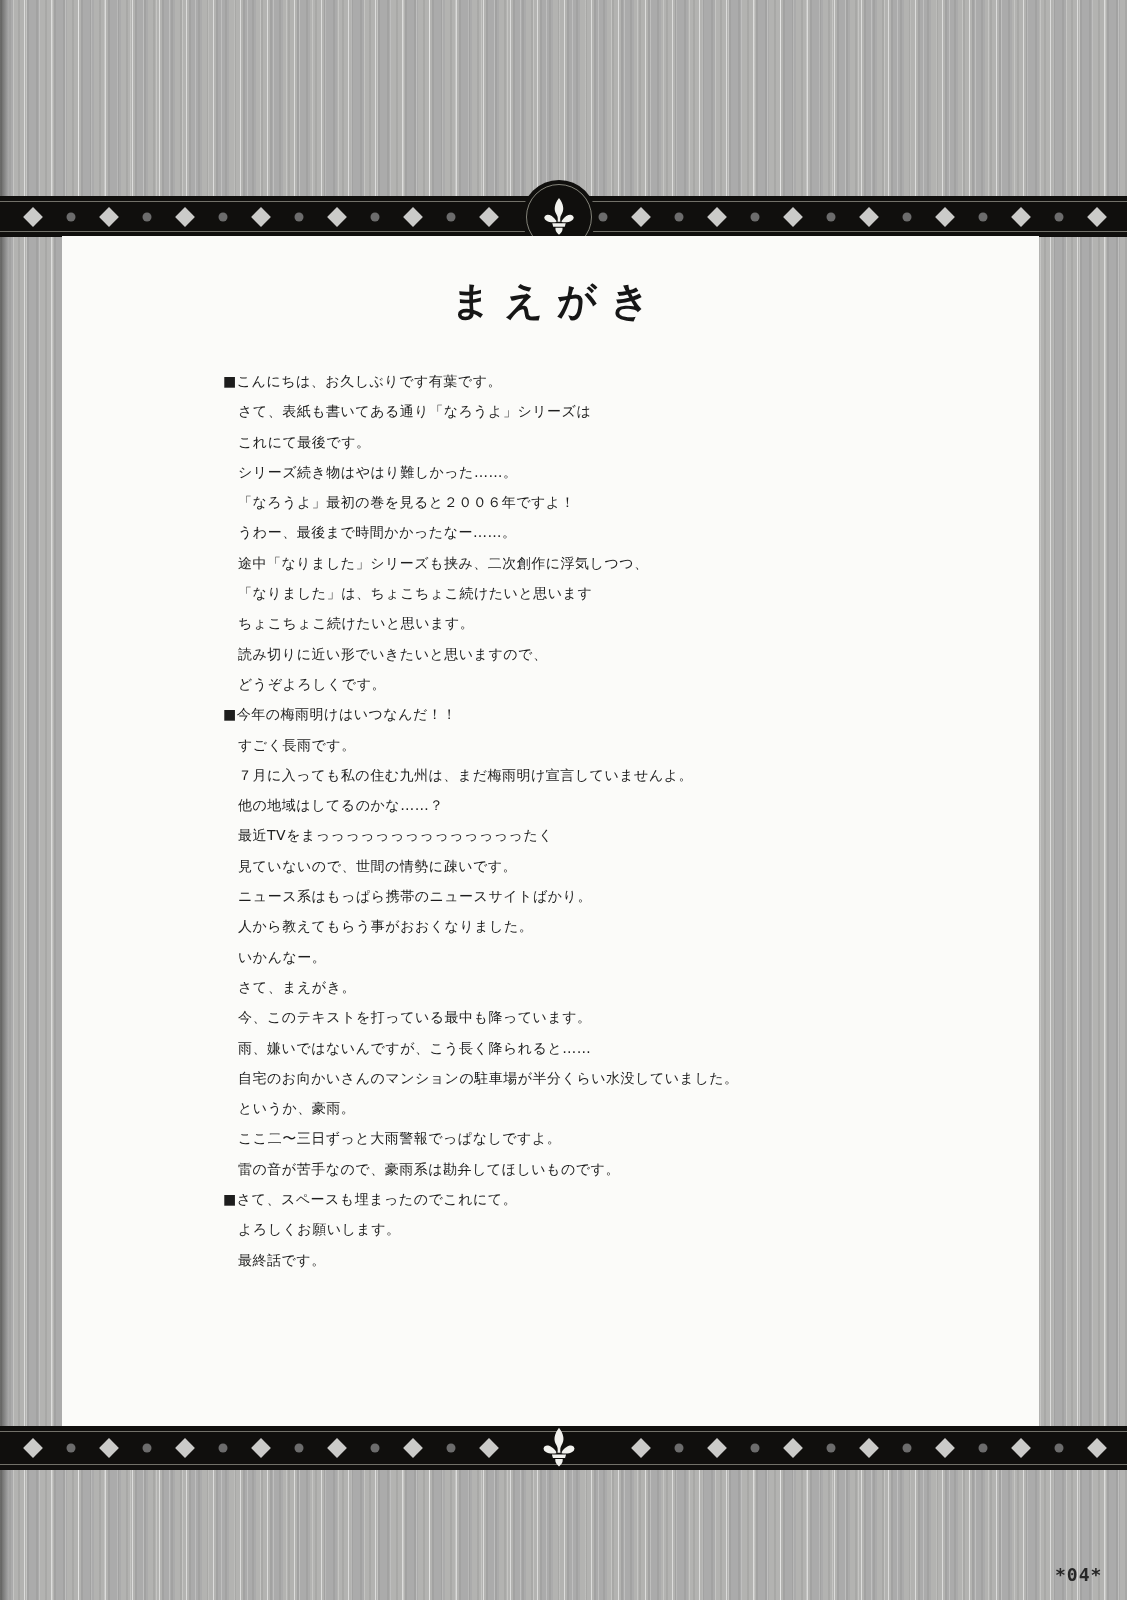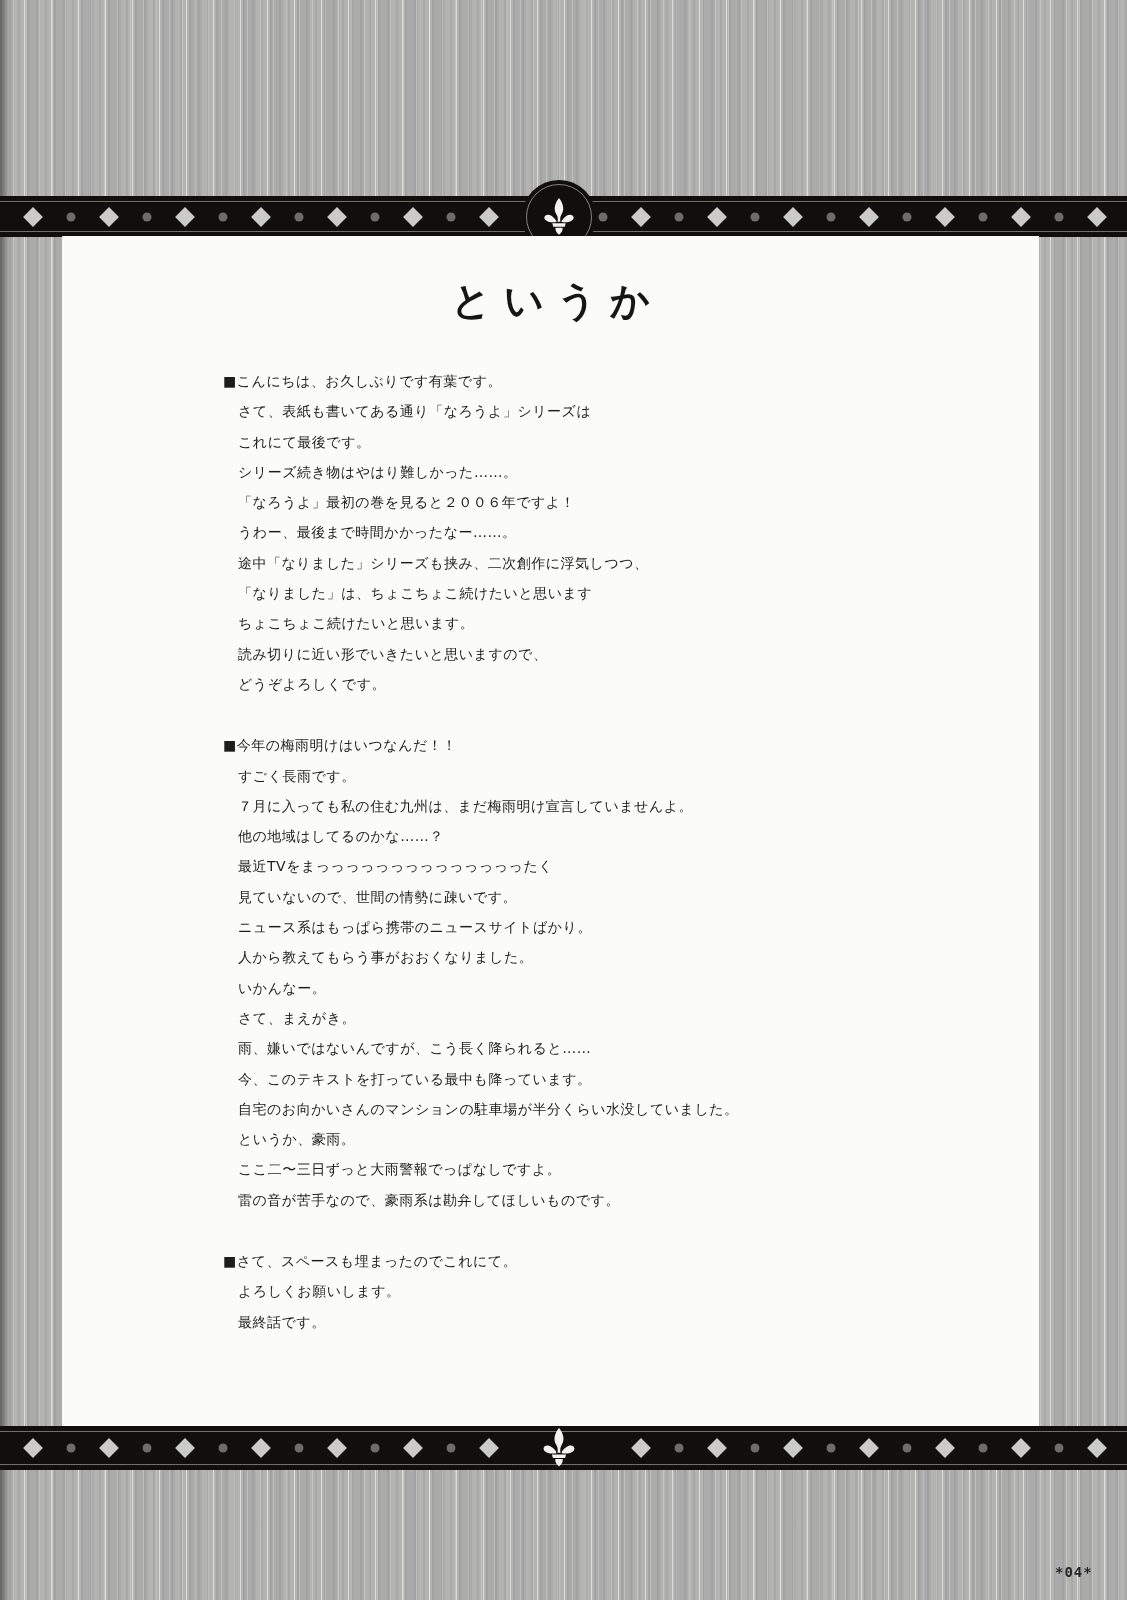--- a/index.html
+++ b/index.html
@@ -59,31 +59,31 @@
     position: absolute; top: 44px; left: 0; width: 100%; text-align: center;
     font-size: 39px; font-weight: bold; color: #161616;
     letter-spacing: 13px; text-indent: 13px; line-height: 1.1;
   }
   .body-text {
     position: absolute; left: 161px; top: 130px; right: 16px;
     color: var(--text, #1d1d1d);
     font-size: 14px; line-height: 30.3px;
     letter-spacing: 0.5px;
   }
-  .para + .para { margin-top: 31px; }
+  .para + .para { }
   .line { white-space: nowrap; }
   .line.cont { padding-left: 15px; }
   .fleur-bottom {
     position: absolute; left: 559px; top: 1447px;
     transform: translate(-50%,-50%);
   }
   .page-number {
     position: absolute; left: 1055px; top: 1564px;
     font-family: "DejaVu Sans Mono", monospace;
-    font-size: 14px; font-weight: bold; color: #262626; letter-spacing: 1px;
+    font-size: 18px; font-weight: bold; color: #262626; letter-spacing: 1px;
   }
 </style>
 </head>
 <body>
 
 <div class="left-edge"></div>
 
 <div class="band band-top">
   <div class="band-inner"></div>
 <span class="diamond" style="left: 33px;"></span>
@@ -124,21 +124,21 @@
       <path d="M20 1 C26 9 27 16 23 22 C21.4 24.6 21.3 27.6 21.8 31 L18.2 31 C18.7 27.6 18.6 24.6 17 22 C13 16 14 9 20 1 Z"></path>
       <path d="M16.6 29.6 C10 20.5 2.5 20.8 1.6 25.4 C0.8 29.8 8 32.8 16.8 31.4 Z"></path>
       <path d="M23.4 29.6 C30 20.5 37.5 20.8 38.4 25.4 C39.2 29.8 32 32.8 23.2 31.4 Z"></path>
       <path d="M11.5 33 L28.5 33 L27.3 37.2 L12.7 37.2 Z"></path>
       <path d="M15.5 38.5 C15.2 42.5 17 44.8 20 47.5 C23 44.8 24.8 42.5 24.5 38.5 Z"></path>
     </g>
   </svg>
 </div>
 
 <div class="panel">
-  <div class="title">というか</div>
+  <div class="title">まえがき</div>
   <div class="body-text">
       <div class="para">
         <div class="line">■こんにちは、お久しぶりです有葉です。</div>
         <div class="line cont">さて、表紙も書いてある通り「なろうよ」シリーズは</div>
         <div class="line cont">これにて最後です。</div>
         <div class="line cont">シリーズ続き物はやはり難しかった……。</div>
         <div class="line cont">「なろうよ」最初の巻を見ると２００６年ですよ！</div>
         <div class="line cont">うわー、最後まで時間かかったなー……。</div>
         <div class="line cont">途中「なりました」シリーズも挟み、二次創作に浮気しつつ、</div>
         <div class="line cont">「なりました」は、ちょこちょこ続けたいと思います</div>
@@ -150,22 +150,22 @@
         <div class="line">■今年の梅雨明けはいつなんだ！！</div>
         <div class="line cont">すごく長雨です。</div>
         <div class="line cont">７月に入っても私の住む九州は、まだ梅雨明け宣言していませんよ。</div>
         <div class="line cont">他の地域はしてるのかな……？</div>
         <div class="line cont">最近TVをまっっっっっっっっっっっっっったく</div>
         <div class="line cont">見ていないので、世間の情勢に疎いです。</div>
         <div class="line cont">ニュース系はもっぱら携帯のニュースサイトばかり。</div>
         <div class="line cont">人から教えてもらう事がおおくなりました。</div>
         <div class="line cont">いかんなー。</div>
         <div class="line cont">さて、まえがき。</div>
+        <div class="line cont">今、このテキストを打っている最中も降っています。</div>
         <div class="line cont">雨、嫌いではないんですが、こう長く降られると……</div>
-        <div class="line cont">今、このテキストを打っている最中も降っています。</div>
         <div class="line cont">自宅のお向かいさんのマンションの駐車場が半分くらい水没していました。</div>
         <div class="line cont">というか、豪雨。</div>
         <div class="line cont">ここ二〜三日ずっと大雨警報でっぱなしですよ。</div>
         <div class="line cont">雷の音が苦手なので、豪雨系は勘弁してほしいものです。</div>
       </div>
       <div class="para">
         <div class="line">■さて、スペースも埋まったのでこれにて。</div>
         <div class="line cont">よろしくお願いします。</div>
         <div class="line cont">最終話です。</div>
       </div>

